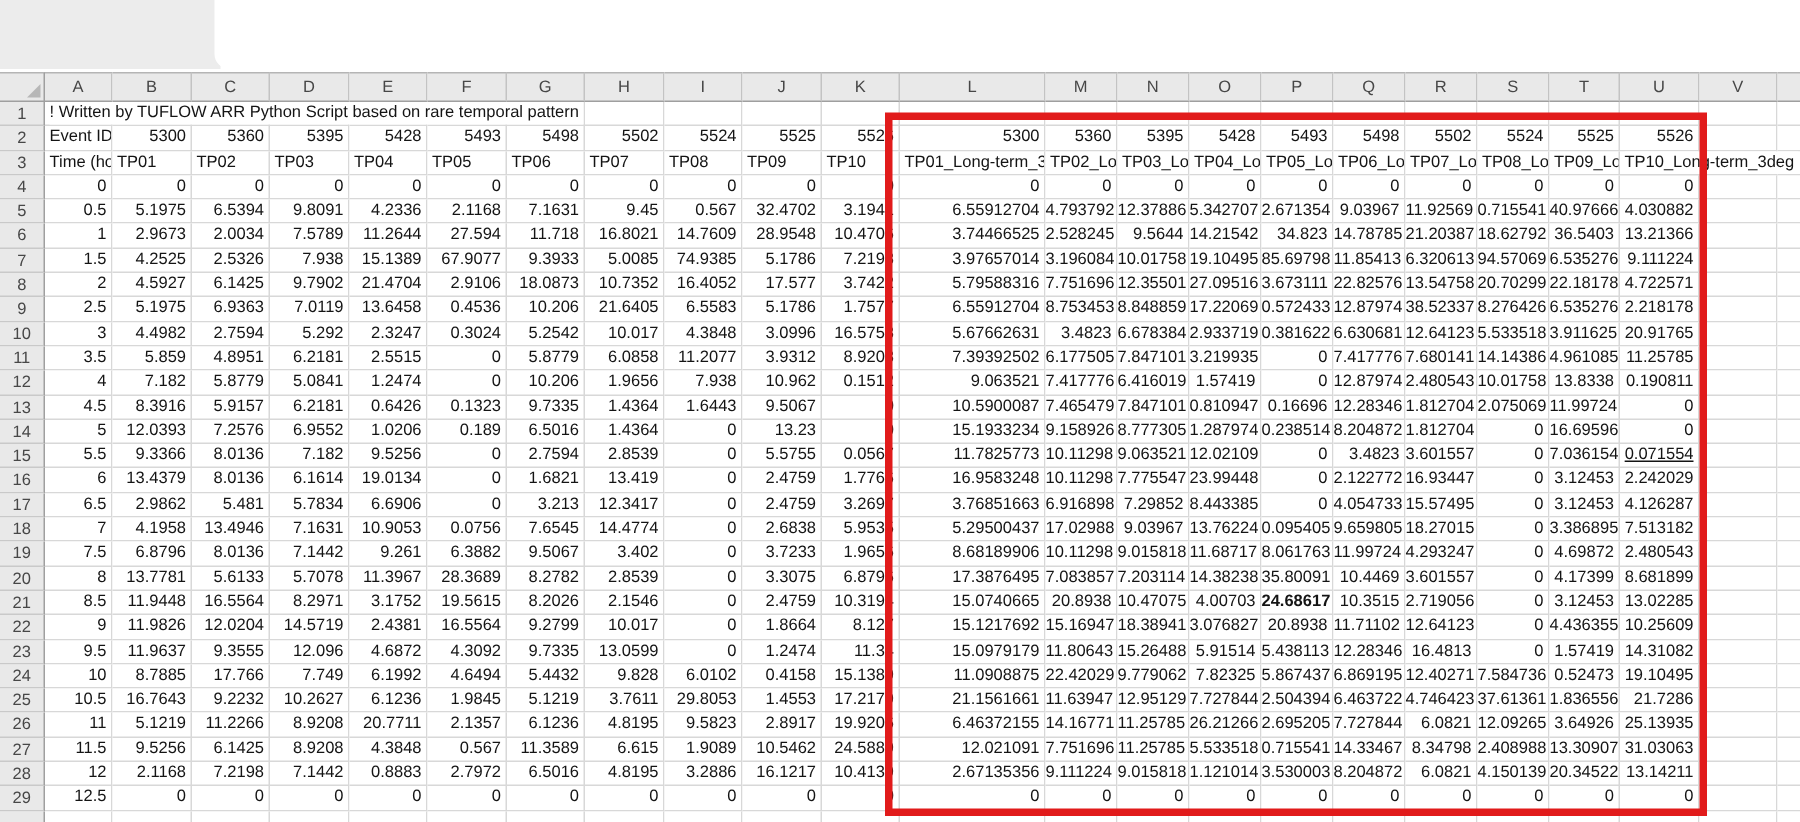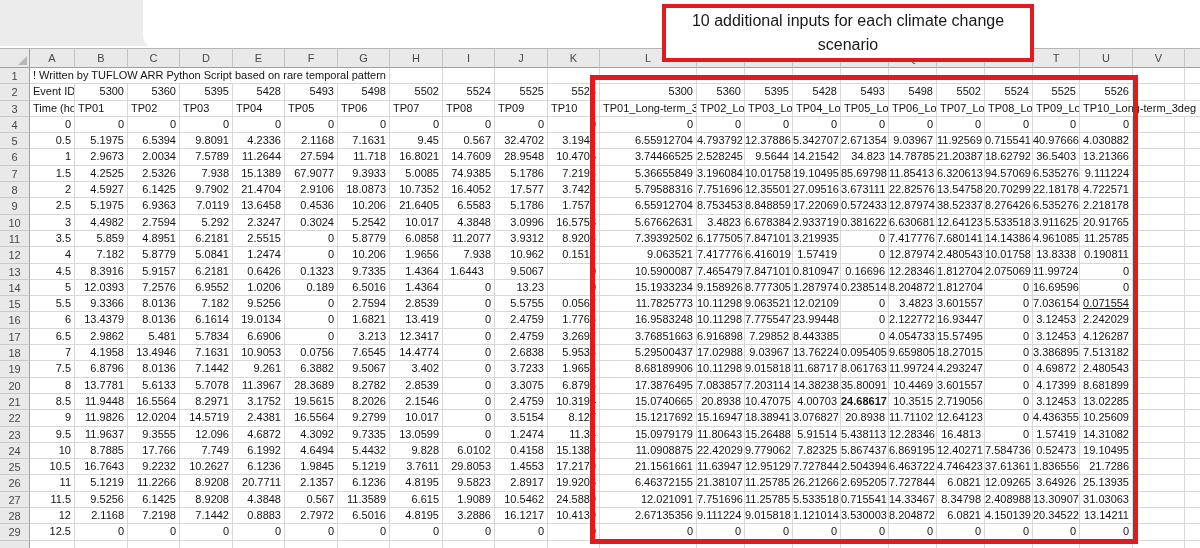--- a/index.html
+++ b/index.html
@@ -237,21 +237,21 @@
         <div class="cell num" style="width: 53px;">4.2525</div>
         <div class="cell num" style="width: 52px;">2.5326</div>
         <div class="cell num" style="width: 53px;">7.938</div>
         <div class="cell num" style="width: 52px;">15.1389</div>
         <div class="cell num" style="width: 53px;">67.9077</div>
         <div class="cell num" style="width: 52px;">9.3933</div>
         <div class="cell num" style="width: 53px;">5.0085</div>
         <div class="cell num" style="width: 52px;">74.9385</div>
         <div class="cell num" style="width: 53px;">5.1786</div>
         <div class="cell num" style="width: 52px;">7.2198</div>
-        <div class="cell num" style="width: 97px;">5.36655849</div>
+        <div class="cell num" style="width: 97px;">3.97657014</div>
         <div class="cell num" style="width: 48px;">3.196084</div>
         <div class="cell num" style="width: 48px;">10.01758</div>
         <div class="cell num" style="width: 48px;">19.10495</div>
         <div class="cell num" style="width: 48px;">85.69798</div>
         <div class="cell num" style="width: 48px;">11.85413</div>
         <div class="cell num" style="width: 48px;">6.320613</div>
         <div class="cell num" style="width: 48px;">94.57069</div>
         <div class="cell num" style="width: 47px;">6.535276</div>
         <div class="cell num" style="width: 53px;">9.111224</div>
         <div class="cell txt" style="width: 52px;"></div>
@@ -390,21 +390,21 @@
       <div class="row">
         <div class="rowhdr">13</div>
         <div class="cell num" style="width: 45px;">4.5</div>
         <div class="cell num" style="width: 53px;">8.3916</div>
         <div class="cell num" style="width: 52px;">5.9157</div>
         <div class="cell num" style="width: 53px;">6.2181</div>
         <div class="cell num" style="width: 52px;">0.6426</div>
         <div class="cell num" style="width: 53px;">0.1323</div>
         <div class="cell num" style="width: 52px;">9.7335</div>
         <div class="cell num" style="width: 53px;">1.4364</div>
-        <div class="cell num" style="width: 52px; text-align: center;">1.6443</div>
+        <div class="cell num" style="width: 52px;">1.6443</div>
         <div class="cell num" style="width: 53px;">9.5067</div>
         <div class="cell num" style="width: 52px;">0</div>
         <div class="cell num" style="width: 97px;">10.5900087</div>
         <div class="cell num" style="width: 48px;">7.465479</div>
         <div class="cell num" style="width: 48px;">7.847101</div>
         <div class="cell num" style="width: 48px;">0.810947</div>
         <div class="cell num" style="width: 48px;">0.16696</div>
         <div class="cell num" style="width: 48px;">12.28346</div>
         <div class="cell num" style="width: 48px;">1.812704</div>
         <div class="cell num" style="width: 48px;">2.075069</div>
@@ -625,21 +625,21 @@
         <div class="rowhdr">22</div>
         <div class="cell num" style="width: 45px;">9</div>
         <div class="cell num" style="width: 53px;">11.9826</div>
         <div class="cell num" style="width: 52px;">12.0204</div>
         <div class="cell num" style="width: 53px;">14.5719</div>
         <div class="cell num" style="width: 52px;">2.4381</div>
         <div class="cell num" style="width: 53px;">16.5564</div>
         <div class="cell num" style="width: 52px;">9.2799</div>
         <div class="cell num" style="width: 53px;">10.017</div>
         <div class="cell num" style="width: 52px;">0</div>
-        <div class="cell num" style="width: 53px;">3.5154</div>
+        <div class="cell num" style="width: 53px;">1.8664</div>
         <div class="cell num" style="width: 52px;">8.127</div>
         <div class="cell num" style="width: 97px;">15.1217692</div>
         <div class="cell num" style="width: 48px;">15.16947</div>
         <div class="cell num" style="width: 48px;">18.38941</div>
         <div class="cell num" style="width: 48px;">3.076827</div>
         <div class="cell num" style="width: 48px;">20.8938</div>
         <div class="cell num" style="width: 48px;">11.71102</div>
         <div class="cell num" style="width: 48px;">12.64123</div>
         <div class="cell num" style="width: 48px;">0</div>
         <div class="cell num" style="width: 47px;">4.436355</div>
@@ -732,21 +732,21 @@
         <div class="cell num" style="width: 52px;">11.2266</div>
         <div class="cell num" style="width: 53px;">8.9208</div>
         <div class="cell num" style="width: 52px;">20.7711</div>
         <div class="cell num" style="width: 53px;">2.1357</div>
         <div class="cell num" style="width: 52px;">6.1236</div>
         <div class="cell num" style="width: 53px;">4.8195</div>
         <div class="cell num" style="width: 52px;">9.5823</div>
         <div class="cell num" style="width: 53px;">2.8917</div>
         <div class="cell num" style="width: 52px;">19.9206</div>
         <div class="cell num" style="width: 97px;">6.46372155</div>
-        <div class="cell num" style="width: 48px;">21.38107</div>
+        <div class="cell num" style="width: 48px;">14.16771</div>
         <div class="cell num" style="width: 48px;">11.25785</div>
         <div class="cell num" style="width: 48px;">26.21266</div>
         <div class="cell num" style="width: 48px;">2.695205</div>
         <div class="cell num" style="width: 48px;">7.727844</div>
         <div class="cell num" style="width: 48px;">6.0821</div>
         <div class="cell num" style="width: 48px;">12.09265</div>
         <div class="cell num" style="width: 47px;">3.64926</div>
         <div class="cell num" style="width: 53px;">25.13935</div>
         <div class="cell txt" style="width: 52px;"></div>
         <div class="cell txt" style="width: 60px;"></div>
@@ -852,16 +852,13 @@
         <div class="cell txt" style="width: 48px;"></div>
         <div class="cell txt" style="width: 47px;"></div>
         <div class="cell txt" style="width: 53px;"></div>
         <div class="cell txt" style="width: 52px;"></div>
         <div class="cell txt" style="width: 60px;"></div>
       </div>
     </div>
 
   <div id="highlight-rect"></div>
 
-  <div id="callout">
-    <span>10 additional inputs for each climate change scenario</span>
-  </div>
 </div>
 
 </body></html>

